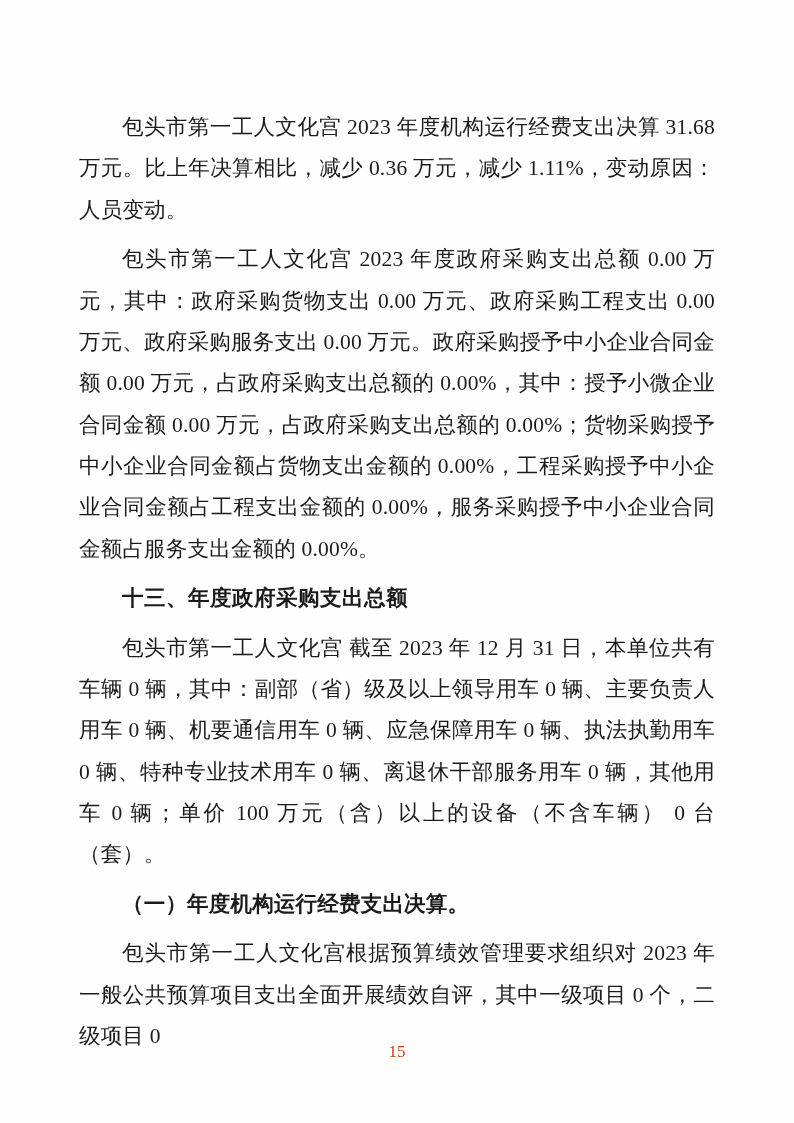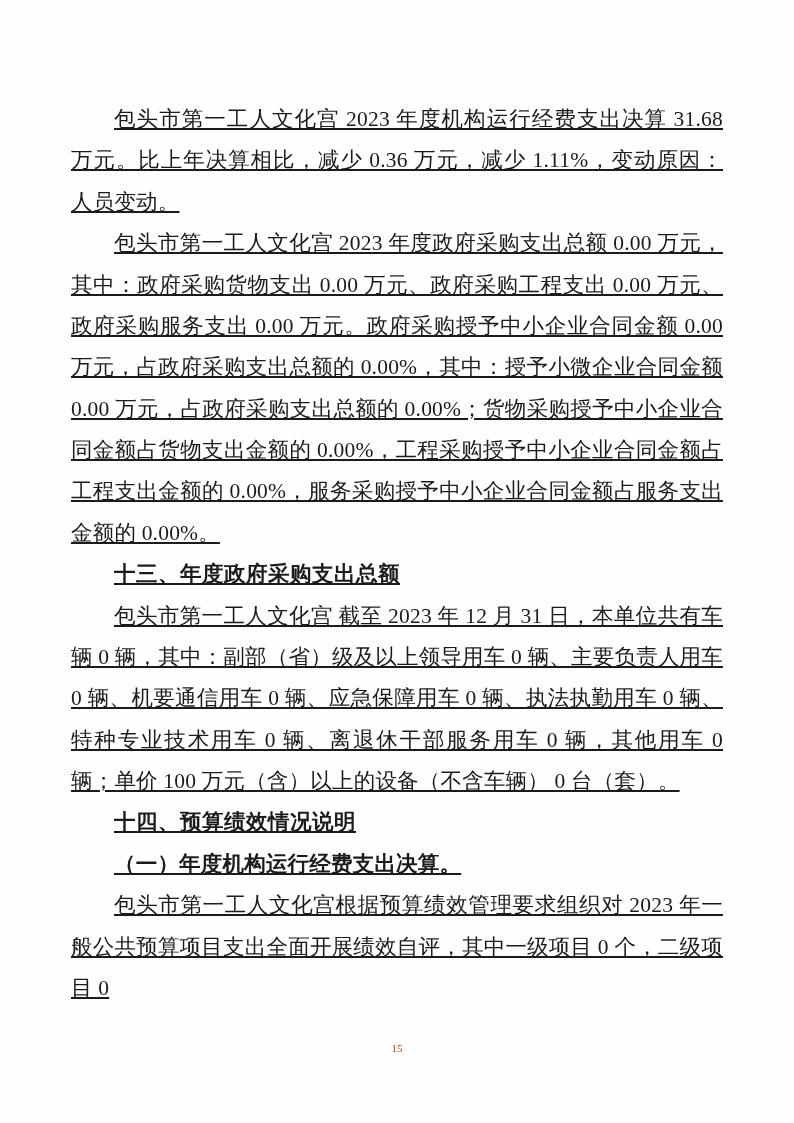--- a/index.html
+++ b/index.html
@@ -23,51 +23,49 @@
     top: 99px;
     width: 652px;
     font-size: 21.5px;
     line-height: 41.38px;
     text-align: justify;
     text-justify: inter-ideograph;
     letter-spacing: 0.2px;
   }
   .block {
     text-indent: 2em;
-    margin: 0;
+    margin: 8px;
     padding: 0;
-    text-decoration: underline;
   }
   .block.heading {
     font-weight: bold;
     font-family: "Liberation Sans", "DejaVu Sans", sans-serif;
     letter-spacing: 0.5px;
   }
   .block.subheading {
     font-weight: bold;
     font-family: "Liberation Serif", "DejaVu Serif", serif;
   }
   .page-number {
     position: absolute;
     left: 0;
     top: 1042px;
     width: 100%;
     text-align: center;
-    font-size: 11px;
+    font-size: 17px;
     color: #c2410c;
     font-family: "Liberation Serif", "DejaVu Serif", serif;
   }
 </style>
 </head>
 <body>
 
 <div class="page">
   <div class="content" id="doc-content">
       <div class="block paragraph">包头市第一工人文化宫 2023 年度机构运行经费支出决算 31.68 万元。比上年决算相比，减少 0.36 万元，减少 1.11%，变动原因：人员变动。</div>
       <div class="block paragraph">包头市第一工人文化宫 2023 年度政府采购支出总额 0.00 万元，其中：政府采购货物支出 0.00 万元、政府采购工程支出 0.00 万元、政府采购服务支出 0.00 万元。政府采购授予中小企业合同金额 0.00 万元，占政府采购支出总额的 0.00%，其中：授予小微企业合同金额 0.00 万元，占政府采购支出总额的 0.00%；货物采购授予中小企业合同金额占货物支出金额的 0.00%，工程采购授予中小企业合同金额占工程支出金额的 0.00%，服务采购授予中小企业合同金额占服务支出金额的 0.00%。</div>
       <div class="block heading">十三、年度政府采购支出总额</div>
       <div class="block paragraph">包头市第一工人文化宫 截至 2023 年 12 月 31 日，本单位共有车辆 0 辆，其中：副部（省）级及以上领导用车 0 辆、主要负责人用车 0 辆、机要通信用车 0 辆、应急保障用车 0 辆、执法执勤用车 0 辆、特种专业技术用车 0 辆、离退休干部服务用车 0 辆，其他用车 0 辆；单价 100 万元（含）以上的设备（不含车辆） 0 台（套）。</div>
-      <div class="block heading">十四、预算绩效情况说明</div>
       <div class="block subheading">（一）年度机构运行经费支出决算。</div>
       <div class="block paragraph">包头市第一工人文化宫根据预算绩效管理要求组织对 2023 年一般公共预算项目支出全面开展绩效自评，其中一级项目 0 个，二级项目 0</div>
     </div>
   <div class="page-number">15</div>
 </div>
 
 </body></html>

